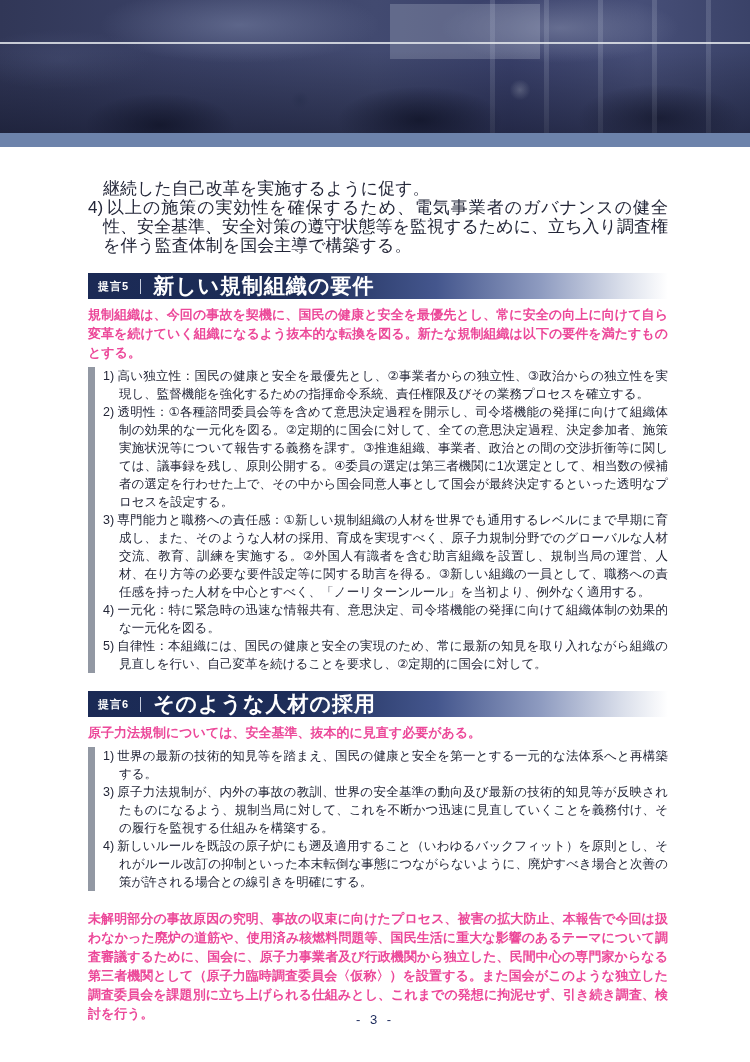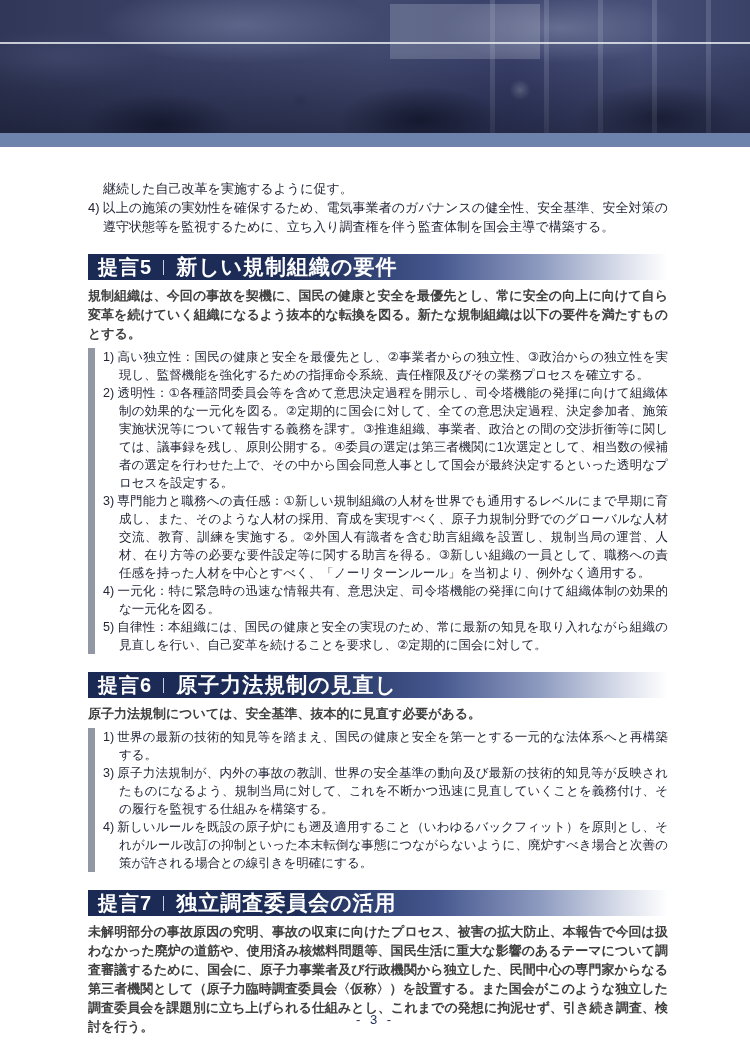--- a/index.html
+++ b/index.html
@@ -45,39 +45,39 @@
     position: absolute; bottom: 0; left: 0; right: 0; height: 62%;
     background: linear-gradient(180deg, transparent, rgba(14,17,36,.5));
   }
 
   
   .steelbar { height: 14px; background: #6d83ab; }
 
   
   .content { padding: 32px 82px 0 88px; }
 
-  .intro { font-size: 13px; line-height: 19px; color: #232638; text-align: justify; }
+  .intro { font-size: 17px; line-height: 19px; color: #232638; text-align: justify; }
   .cont-line { padding-left: 15px; }
   .hang { padding-left: 15px; text-indent: -15px; }
   .num { margin-right: 3px; }
 
   .sec { margin-top: 18px; }
   .sec-header {
     height: 26px; display: flex; align-items: center;
     color: #ffffff; font-weight: bold;
     background: linear-gradient(90deg,
       #1b2a55 0%, #1d2d58 36%, #44568d 60%, #8e9bc0 78%, #d9deea 92%, #ffffff 100%);
   }
-  .sec-label { font-size: 20px; padding: 0 11px 0 10px; letter-spacing: 1px; white-space: nowrap; }
+  .sec-label { font-size: 11px; padding: 0 11px 0 10px; letter-spacing: 1px; white-space: nowrap; }
   .sec-sep { width: 1px; height: 15px; background: #c9cfdf; flex: 0 0 auto; }
   .sec-title { font-size: 21px; padding-left: 12px; letter-spacing: 1px; white-space: nowrap; }
 
   .sec-lead {
     margin-top: 6px; font-size: 13px; line-height: 19px;
-    font-weight: bold; color: #404040; text-align: justify;
+    font-weight: bold; color: #ec4899; text-align: justify;
   }
 
   .sec-list { margin-top: 5px; border-left: 7px solid #9298a3; padding-left: 8px; }
   .sec-list .li {
     font-size: 12.5px; line-height: 18px; color: #232638;
     text-align: justify; padding-left: 16px; text-indent: -16px;
   }
 
   .pageno {
     position: absolute; top: 1012px; left: 0; right: 0;
@@ -115,34 +115,29 @@
       <div class="li"><span class="num">3)</span><span>専門能力と職務への責任感：①新しい規制組織の人材を世界でも通用するレベルにまで早期に育成し、また、そのような人材の採用、育成を実現すべく、原子力規制分野でのグローバルな人材交流、教育、訓練を実施する。②外国人有識者を含む助言組織を設置し、規制当局の運営、人材、在り方等の必要な要件設定等に関する助言を得る。③新しい組織の一員として、職務への責任感を持った人材を中心とすべく、「ノーリターンルール」を当初より、例外なく適用する。</span></div>
       <div class="li"><span class="num">4)</span><span>一元化：特に緊急時の迅速な情報共有、意思決定、司令塔機能の発揮に向けて組織体制の効果的な一元化を図る。</span></div>
       <div class="li"><span class="num">5)</span><span>自律性：本組織には、国民の健康と安全の実現のため、常に最新の知見を取り入れながら組織の見直しを行い、自己変革を続けることを要求し、②定期的に国会に対して。</span></div>
     </div>
   </div>
 
   <div class="sec">
     <div class="sec-header">
       <span class="sec-label">提言6</span>
       <span class="sec-sep"></span>
-      <span class="sec-title">原子力法規制の見直し</span>
+      <span class="sec-title">そのような人材の採用</span>
     </div>
     <div class="sec-lead">原子力法規制については、安全基準、抜本的に見直す必要がある。</div>
     <div class="sec-list">
       <div class="li"><span class="num">1)</span><span>世界の最新の技術的知見等を踏まえ、国民の健康と安全を第一とする一元的な法体系へと再構築する。</span></div>
       <div class="li"><span class="num">3)</span><span>原子力法規制が、内外の事故の教訓、世界の安全基準の動向及び最新の技術的知見等が反映されたものになるよう、規制当局に対して、これを不断かつ迅速に見直していくことを義務付け、その履行を監視する仕組みを構築する。</span></div>
       <div class="li"><span class="num">4)</span><span>新しいルールを既設の原子炉にも遡及適用すること（いわゆるバックフィット）を原則とし、それがルール改訂の抑制といった本末転倒な事態につながらないように、廃炉すべき場合と次善の策が許される場合との線引きを明確にする。</span></div>
     </div>
   </div>
 
   <div class="sec">
-    <div class="sec-header">
-      <span class="sec-label">提言7</span>
-      <span class="sec-sep"></span>
-      <span class="sec-title">独立調査委員会の活用</span>
-    </div>
     <div class="sec-lead">未解明部分の事故原因の究明、事故の収束に向けたプロセス、被害の拡大防止、本報告で今回は扱わなかった廃炉の道筋や、使用済み核燃料問題等、国民生活に重大な影響のあるテーマについて調査審議するために、国会に、原子力事業者及び行政機関から独立した、民間中心の専門家からなる第三者機関として（原子力臨時調査委員会〈仮称〉）を設置する。また国会がこのような独立した調査委員会を課題別に立ち上げられる仕組みとし、これまでの発想に拘泥せず、引き続き調査、検討を行う。</div>
   </div>
 
 </div>
 
 <div class="pageno">- 3 -</div>
 
 </body></html>

